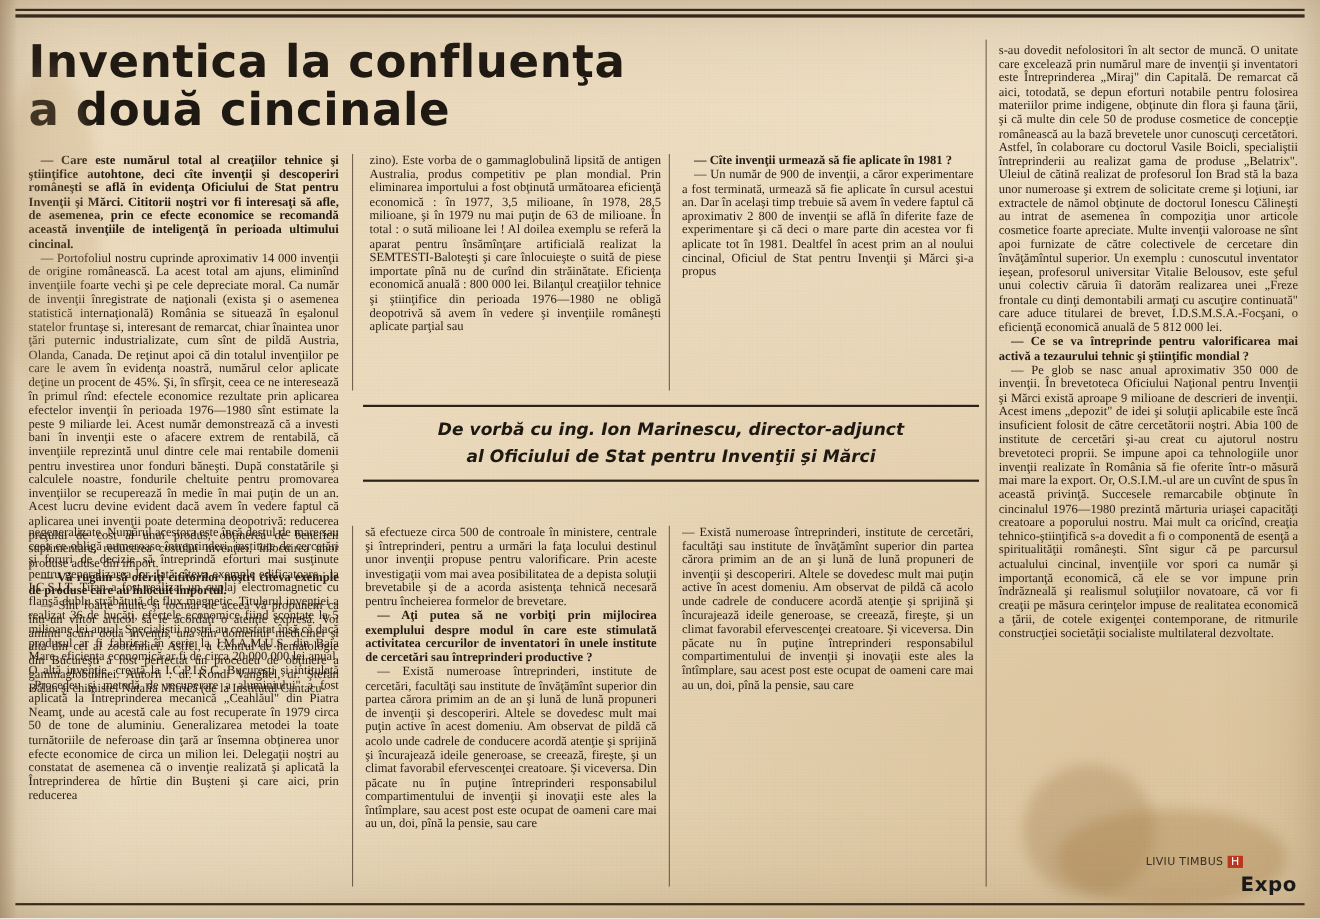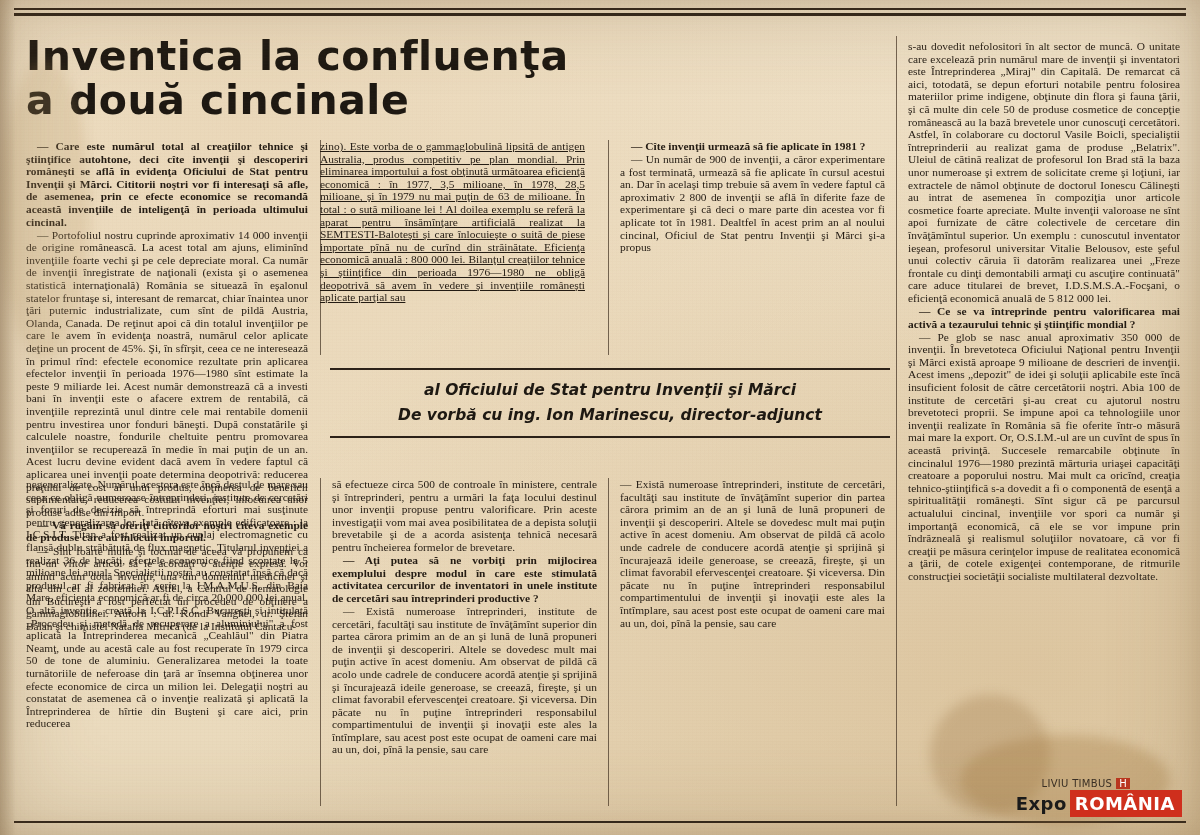--- a/index.html
+++ b/index.html
@@ -206,33 +206,33 @@
     <span class="l2">a două cincinale</span>
   </div>
 
   <div class="col" style="left:26px; top:140px; width:282px;">
     <p class="q">— Care este numărul total al creaţiilor tehnice şi ştiinţifice autohtone, deci cîte invenţii şi descoperiri româneşti se află în evidenţa Oficiului de Stat pentru Invenţii şi Mărci. Cititorii noştri vor fi interesaţi să afle, de asemenea, prin ce efecte economice se recomandă această invenţiile de inteligenţă în perioada ultimului cincinal.</p>
     <p>— Portofoliul nostru cuprinde aproximativ 14 000 invenţii de origine românească. La acest total am ajuns, eliminînd invenţiile foarte vechi şi pe cele depreciate moral. Ca număr de invenţii înregistrate de naţionali (exista şi o asemenea statistică internaţională) România se situează în eşalonul statelor fruntaşe si, interesant de remarcat, chiar înaintea unor ţări puternic industrializate, cum sînt de pildă Austria, Olanda, Canada. De reţinut apoi că din totalul invenţiilor pe care le avem în evidenţa noastră, numărul celor aplicate deţine un procent de 45%. Şi, în sfîrşit, ceea ce ne interesează în primul rînd: efectele economice rezultate prin aplicarea efectelor invenţii în perioada 1976—1980 sînt estimate la peste 9 miliarde lei. Acest număr demonstrează că a investi bani în invenţii este o afacere extrem de rentabilă, că invenţiile reprezintă unul dintre cele mai rentabile domenii pentru investirea unor fonduri băneşti. După constatările şi calculele noastre, fondurile cheltuite pentru promovarea invenţiilor se recuperează în medie în mai puţin de un an. Acest lucru devine evident dacă avem în vedere faptul că aplicarea unei invenţii poate determina deopotrivă: reducerea preţului de cost al unui produs, obţinerea de beneficii suplimentare, reducerea costului invenţiei, înlocuirea unor produse aduse din import.</p>
     <p class="q">— Vă rugăm să oferiţi cititorilor noştri cîteva exemple de produse care au înlocuit importul.</p>
     <p>— Sînt foarte multe şi tocmai de aceea vă propunem ca într-un viitor articol să le acordaţi o atenţie expresă. Voi aminti acum două invenţii, una din domeniul medicinei şi alta din cel al zootehniei. Astfel, a Centrul de hematologie din Bucureşti a fost perfectat un procedeu de obţinere a gammaglobulinei. Autorii : dr. Kondi Vanghel, dr. Ştefan Bălan şi chimistei Natalia Mitrică (de la Institutul Cantacu-</p>
   </div>
 
-  <div class="col" style="left:320px; top:140px; width:265px;text-decoration:underline;">
+  <div class="col" style="left:336px; top:140px; width:265px;">
     <p class="nodent">zino). Este vorba de o gammaglobulină lipsită de antigen Australia, produs competitiv pe plan mondial. Prin eliminarea importului a fost obţinută următoarea eficienţă economică : în 1977, 3,5 milioane, în 1978, 28,5 milioane, şi în 1979 nu mai puţin de 63 de milioane. În total : o sută milioane lei ! Al doilea exemplu se referă la aparat pentru însămînţare artificială realizat la SEMTESTI-Baloteşti şi care înlocuieşte o suită de piese importate pînă nu de curînd din străinătate. Eficienţa economică anuală : 800 000 lei. Bilanţul creaţiilor tehnice şi ştiinţifice din perioada 1976—1980 ne obligă deopotrivă să avem în vedere şi invenţiile româneşti aplicate parţial sau</p>
   </div>
 
   <div class="col" style="left:620px; top:140px; width:265px;">
     <p class="q">— Cîte invenţii urmează să fie aplicate în 1981 ?</p>
     <p>— Un număr de 900 de invenţii, a căror experimentare a fost terminată, urmează să fie aplicate în cursul acestui an. Dar în acelaşi timp trebuie să avem în vedere faptul că aproximativ 2 800 de invenţii se află în diferite faze de experimentare şi că deci o mare parte din acestea vor fi aplicate tot în 1981. Dealtfel în acest prim an al noului cincinal, Oficiul de Stat pentru Invenţii şi Mărci şi-a propus</p>
   </div>
 
   <div id="subhead">
     <div class="rule"></div>
+    <div>De vorbă cu ing. Ion Marinescu, director-adjunct</div>
     <div>al Oficiului de Stat pentru Invenţii şi Mărci</div>
-    <div>De vorbă cu ing. Ion Marinescu, director-adjunct</div>
     <div class="rule bot"></div>
   </div>
 
   <div class="col" style="left:26px; top:478px; width:282px;">
     <p class="nodent">negeneralizate. Numărul acestora este încă destul de mare sau ceea ce obligă numeroase întreprinderi, institute de cercetări şi foruri de decizie să întreprindă eforturi mai susţinute pentru generalizarea lor. Iată cîteva exemple edificatoare : la I.C.S.I.T. Titan a fost realizat un cuplaj electromagnetic cu flanşă dublu străbătută de flux magnetic. Titularul invenţiei a realizat 36 de bucăţi, efectele economice fiind scontate la 5 milioane lei anual. Specialiştii noştri au constatat însă că dacă produsul ar fi fabricat în serie la I.M.A.M.U.S. din Baia Mare, eficienţa economică ar fi de circa 20 000 000 lei anual. O altă invenţie, creată la I.C.P.I.S.C. Bucureşti şi intitulată „Procedeu şi metodă de recuperare a aluminiului" a fost aplicată la Întreprinderea mecanică „Ceahlăul" din Piatra Neamţ, unde au acestă cale au fost recuperate în 1979 circa 50 de tone de aluminiu. Generalizarea metodei la toate turnătoriile de neferoase din ţară ar însemna obţinerea unor efecte economice de circa un milion lei. Delegaţii noştri au constatat de asemenea că o invenţie realizată şi aplicată la Întreprinderea de hîrtie din Buşteni şi care aici, prin reducerea</p>
   </div>
 
   <div class="col" style="left:332px; top:478px; width:265px;">
     <p class="nodent">să efectueze circa 500 de controale în ministere, centrale şi întreprinderi, pentru a urmări la faţa locului destinul unor invenţii propuse pentru valorificare. Prin aceste investigaţii vom mai avea posibilitatea de a depista soluţii brevetabile şi de a acorda asistenţa tehnică necesară pentru încheierea formelor de brevetare.</p>
     <p class="q">— Aţi putea să ne vorbiţi prin mijlocirea exemplului despre modul în care este stimulată activitatea cercurilor de inventatori în unele institute de cercetări sau întreprinderi productive ?</p>
@@ -255,16 +255,15 @@
   <div id="edge-dark"></div>
   <div id="grain"></div>
   <div id="vignette"></div>
 
   <div id="credit">
     <span>LIVIU TIMBUS</span><span class="box">H</span>
   </div>
 
   <div id="logo">
     <span class="expo">Expo</span>
-    <span class="romania">ROMÂNIA</span>
   </div>
 
 </div>
 
 </body></html>

